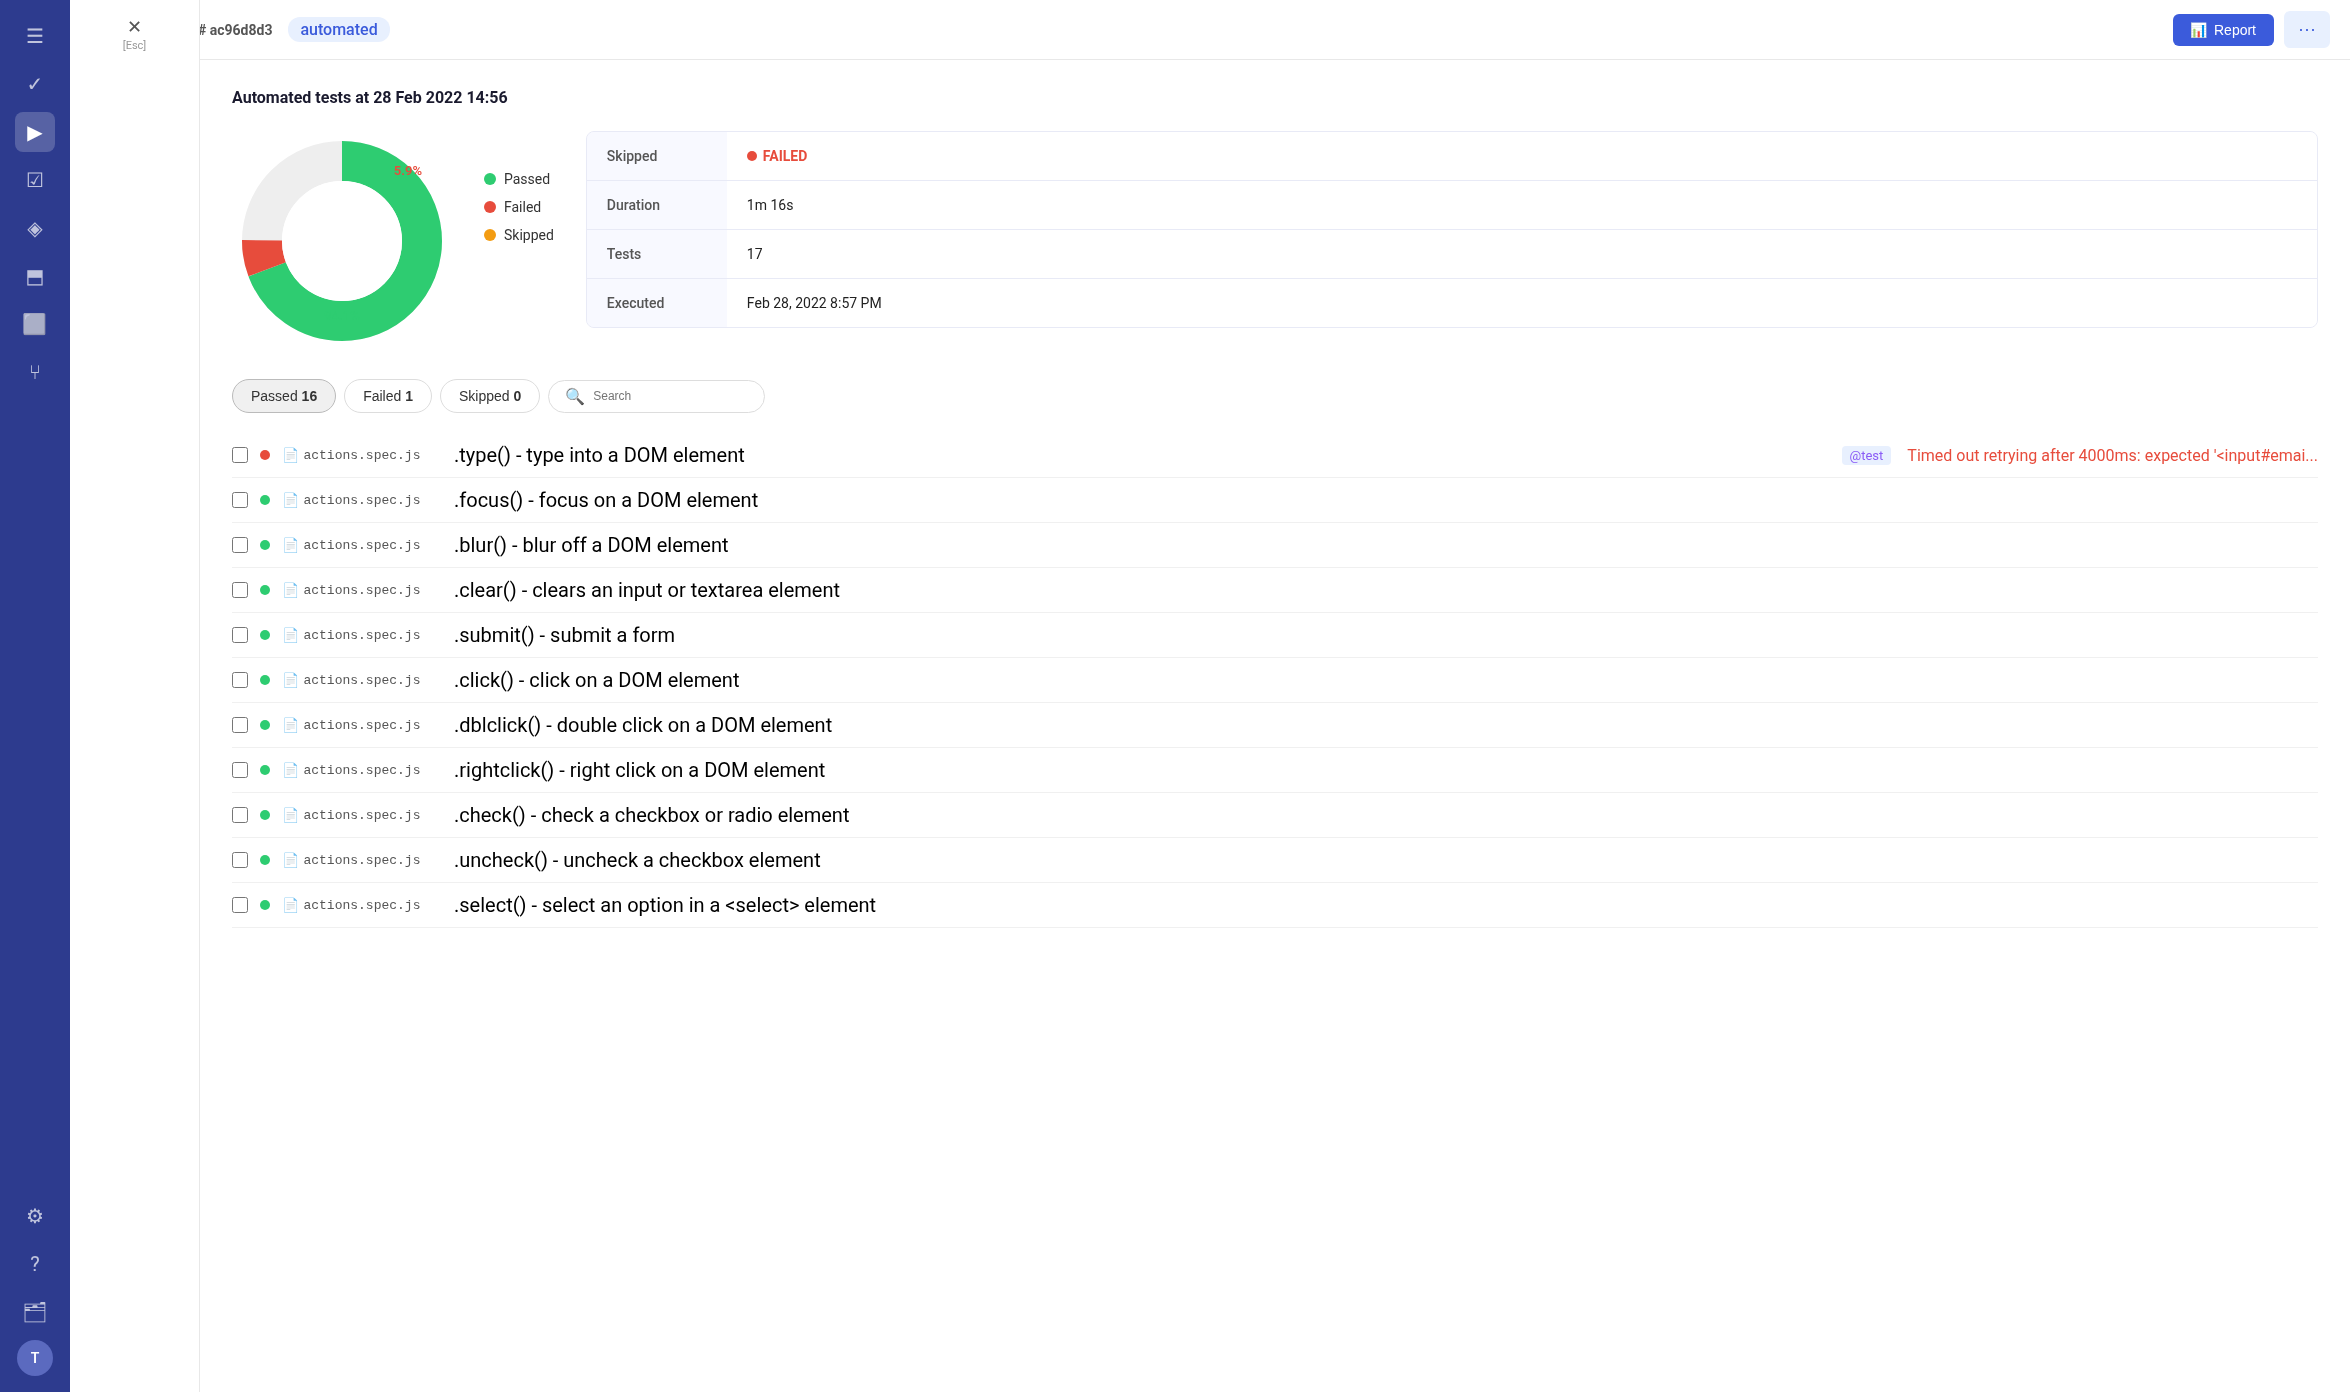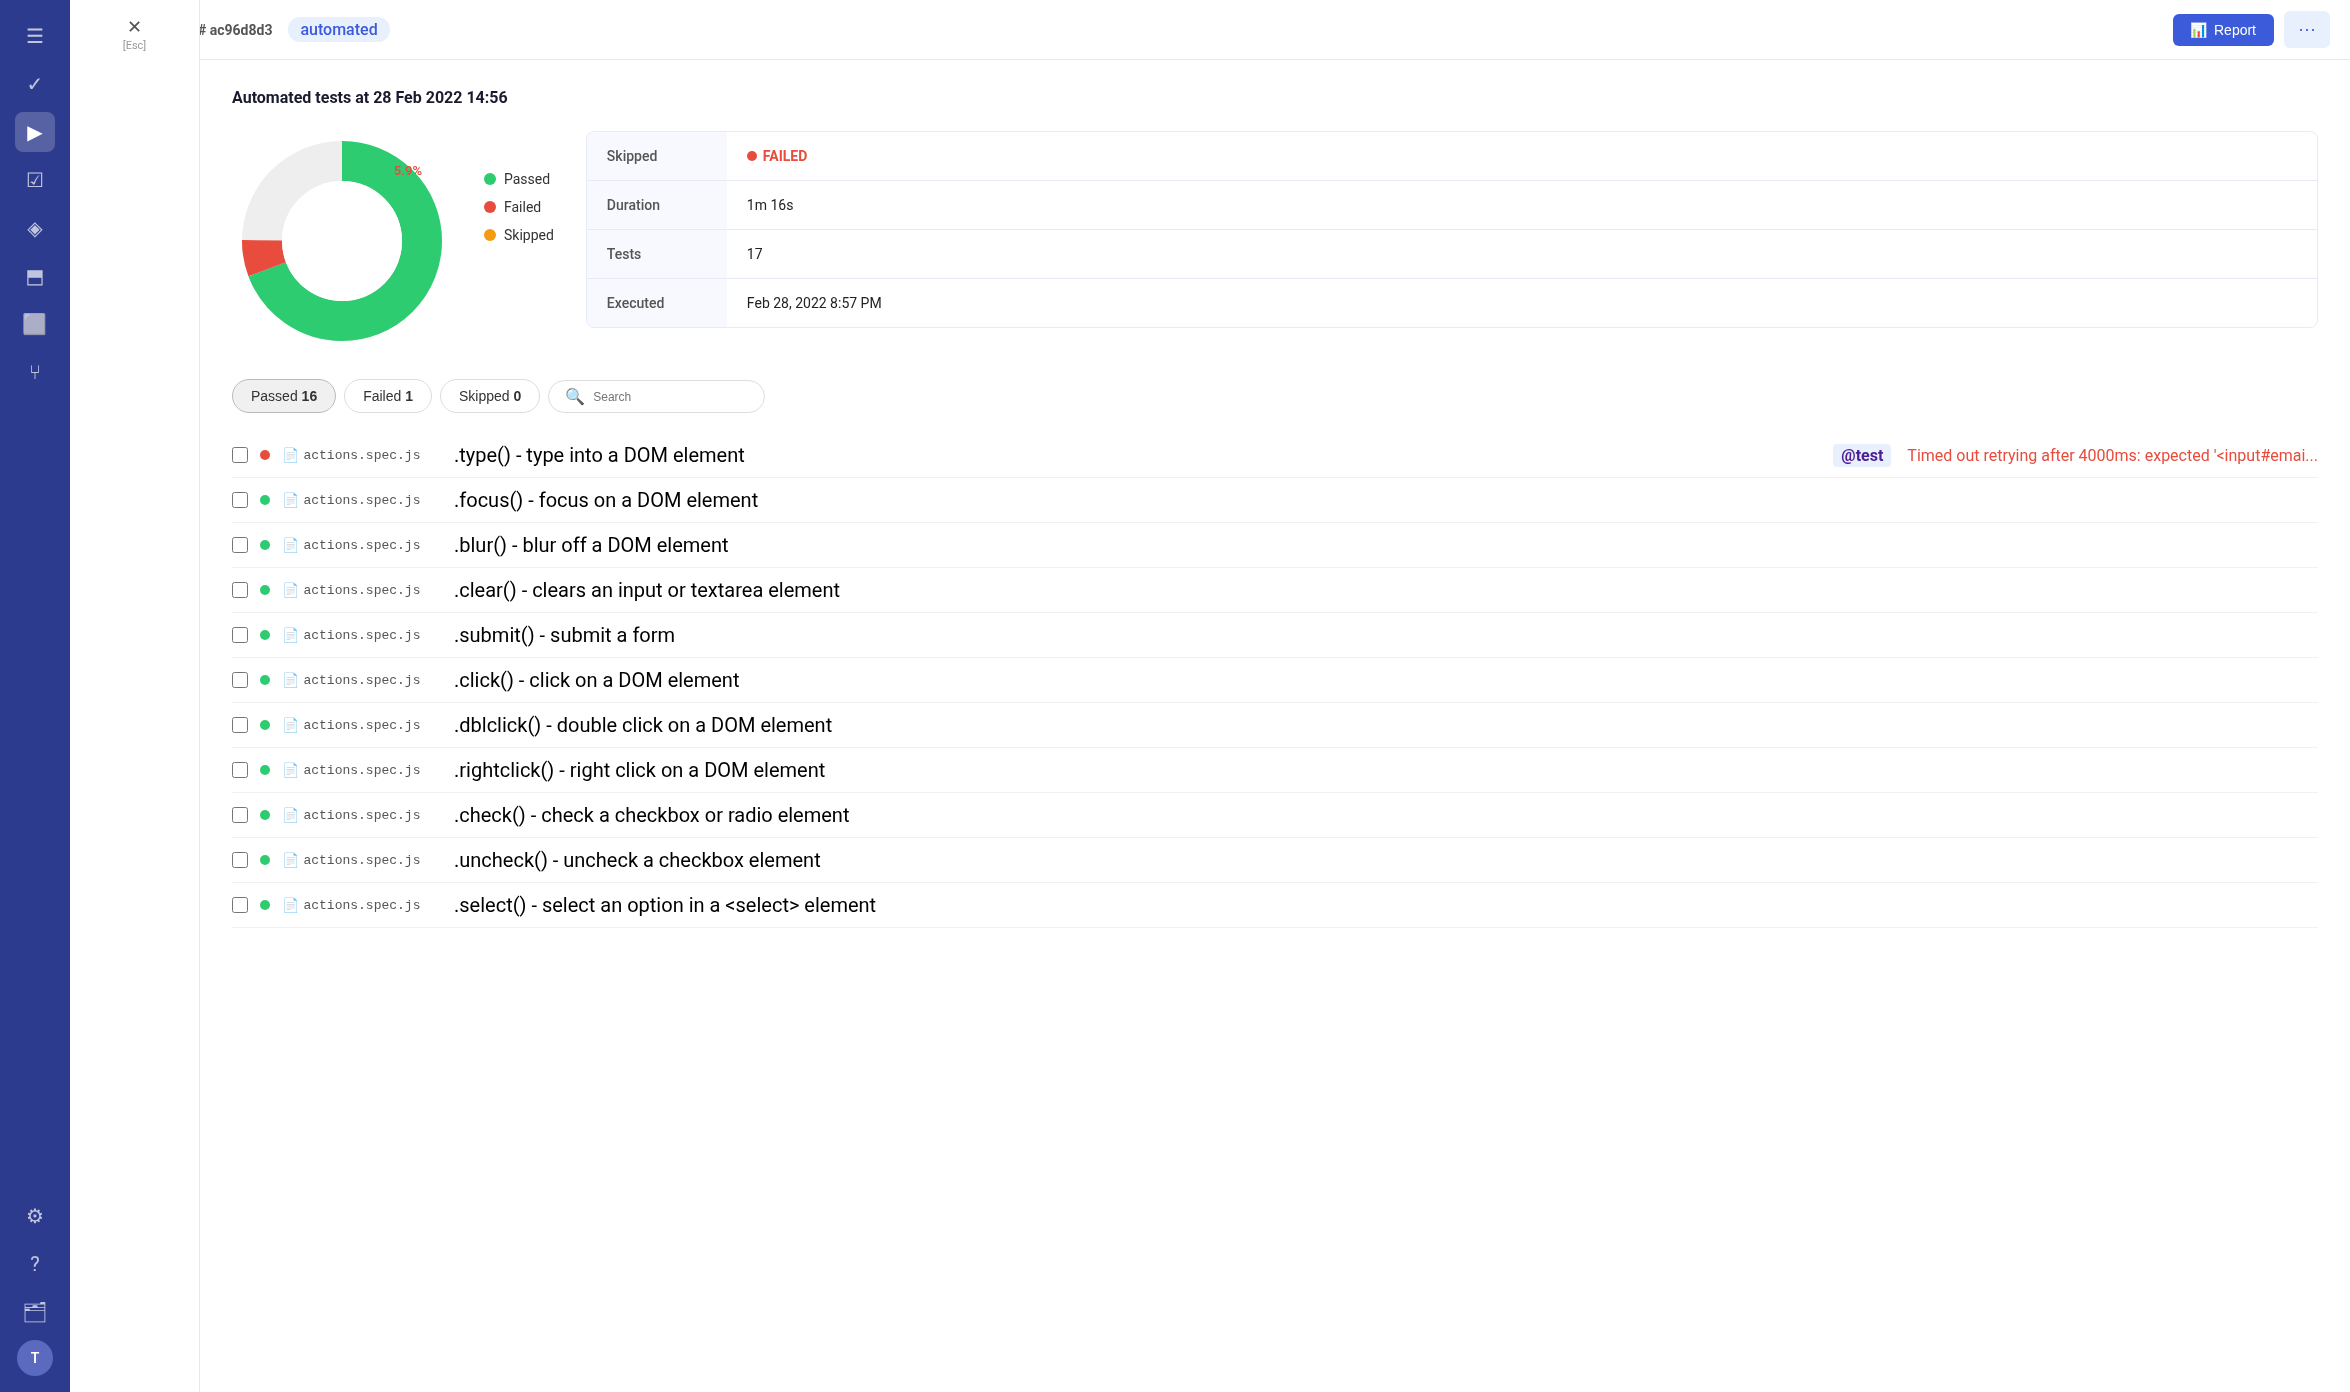--- a/index.html
+++ b/index.html
@@ -257,21 +257,21 @@
     .status-dot {
       width: 10px;
       height: 10px;
       border-radius: 50%;
       background: #e74c3c;
     }
 
     
     .filter-row {
       display: flex;
-      align-items: flex-end;
+      align-items: center;
       gap: 8px;
       margin-bottom: 20px;
     }
     .filter-btn {
       padding: 8px 18px;
       border-radius: 20px;
       border: 1.5px solid #ddd;
       background: white;
       font-size: 14px;
       cursor: pointer;
@@ -345,25 +345,25 @@
       color: #888;
       font-size: 14px;
     }
     .test-name {
       font-size: 20px;
       color: #000000;
       flex: 1;
     }
     .tag-badge {
       background: #e8f0fe;
-      color: #4c1d95;
+      color: #8b5cf6;
       border-radius: 4px;
       padding: 2px 8px;
-      font-size: 16px;
-      font-weight: 700;
+      font-size: 13px;
+      font-weight: 400;
     }
     .error-text {
       color: #e74c3c;
       font-size: 16px;
       margin-left: 4px;
     }
 
     
     .content::-webkit-scrollbar { width: 8px; }
     .content::-webkit-scrollbar-track { background: #f0f0f0; }

